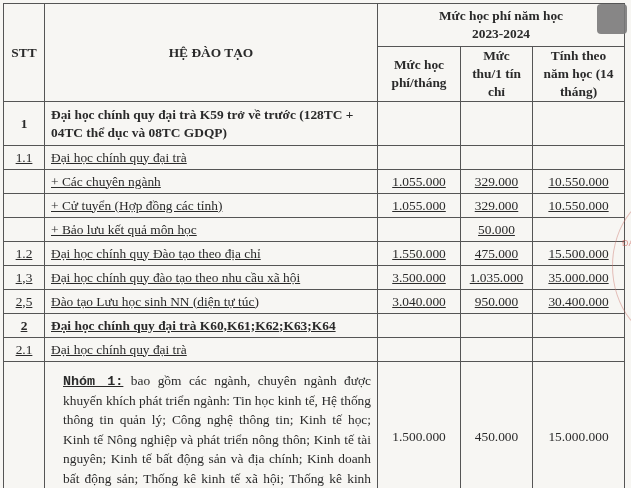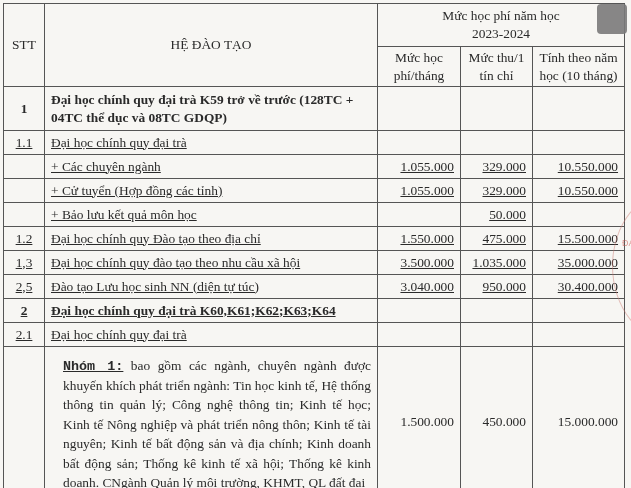--- a/index.html
+++ b/index.html
@@ -26,26 +26,26 @@
     font-size: 13.4px;
     line-height: 18px;
     vertical-align: middle;
     overflow: hidden;
   }
   col.c-stt { width: 41px; }
   col.c-desc { width: 333px; }
   col.c-m1 { width: 83px; }
   col.c-m2 { width: 72px; }
   col.c-m3 { width: 92px; }
-  th { font-weight: normal; text-align: center; }
+  th { font-weight: bold; text-align: center; }
   .hdr-top { height: 43px; }
   .hdr-bot { height: 40px; }
   .hdr-sub { font-size: 12.6px; line-height: 17px; padding: 0 2px; }
   .stt { text-align: center; }
-  .num { text-align: right; padding-right: 9px; }
+  .num { text-align: center; padding-right: 9px; }
   .bold { font-weight: bold; }
   .r-h1 { height: 44px; }
   .r-std { height: 24px; text-decoration: underline; }
   td.indent { padding-left: 8px; margin-left: 10px; }
   td.sub { padding-left: 12px; margin-top: 28px; }
   .grp-text { padding-top: 5px; padding-left: 12px; line-height: 19.4px; text-align: justify; }
   .grp-label { font-weight: bold; text-decoration: underline; font-family: Liberation Mono, monospace; }
   td.big { vertical-align: top; padding-top: 4px; }
   td.bignum { vertical-align: middle; }
   .overlay {
@@ -79,21 +79,21 @@
       <th rowspan="2">STT</th>
       <th rowspan="2">HỆ ĐÀO TẠO</th>
       <th colspan="3">
         <div>Mức học phí năm học</div>
         <div>2023-2024</div>
       </th>
     </tr>
     <tr class="hdr-bot">
       <th class="hdr-sub">Mức học phí/tháng</th>
       <th class="hdr-sub">Mức thu/1 tín chỉ</th>
-      <th class="hdr-sub">Tính theo năm học (10 tháng)</th>
+      <th class="hdr-sub">Tính theo năm học (14 tháng)</th>
     </tr>
 
     <tr class="r-h1">
       <td class="stt bold">1</td>
       <td class="indent bold">Đại học chính quy đại trà K59 trở về trước (128TC + 04TC thể dục và 08TC GDQP)</td>
       <td class="num"></td>
       <td class="num"></td>
       <td class="num"></td>
     </tr>
     <tr class="r-std">

